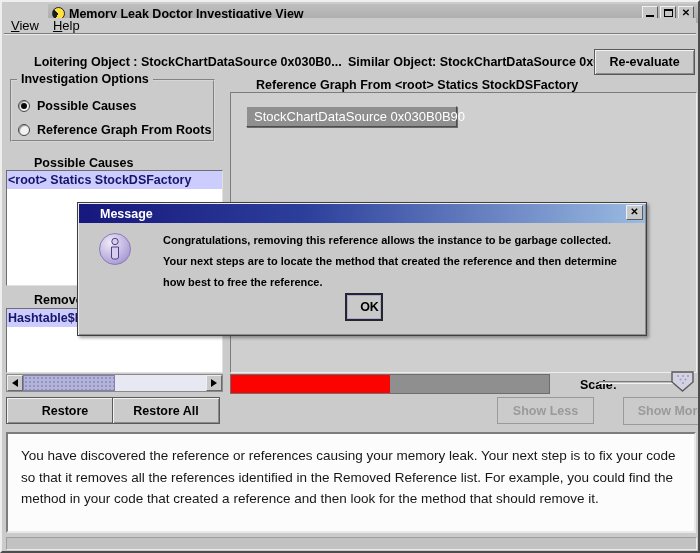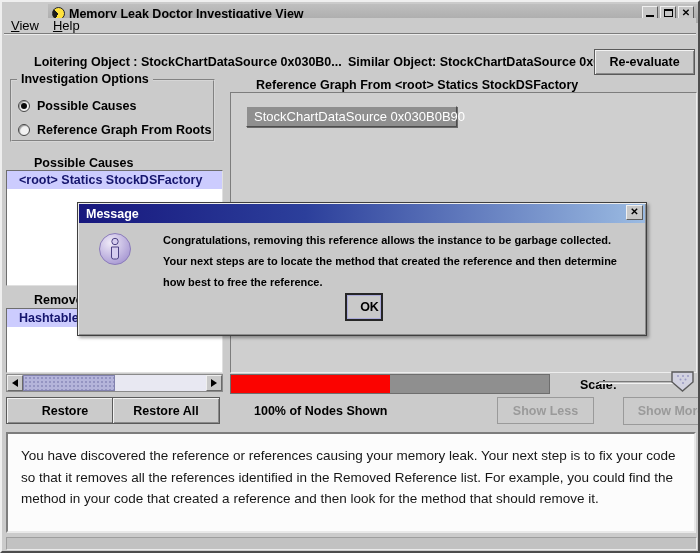--- a/index.html
+++ b/index.html
@@ -40,21 +40,21 @@
   .groupbox-title{position:absolute;top:-9px;left:5px;background:#cbcbcb;padding:0 4px;
                   font-size:12.5px;font-weight:bold;white-space:nowrap;}
   .radio-row{display:flex;align-items:center;gap:7px;height:16px;}
   .radio{width:12px;height:12px;border-radius:50%;border:1px solid #454545;background:#f2f2f2;
          position:relative;flex:0 0 auto;box-shadow:inset 1px 1px 1px #9b9b9b;}
   .radio.sel::after{content:"";position:absolute;left:2px;top:2px;width:6px;height:6px;border-radius:50%;background:#0a0a0a;}
   .radio-label{font-size:12.5px;font-weight:bold;white-space:nowrap;}
 
   
   .listbox{background:#ffffff;border:1px solid;border-color:#6e6e6e #e0e0e0 #e0e0e0 #6e6e6e;}
-  .list-item{height:18px;line-height:18px;padding-left:12px;font-size:12.5px;font-weight:bold;
+  .list-item{height:18px;line-height:18px;padding-left:1px;font-size:12.5px;font-weight:bold;
              background:#ccccfe;color:#15156d;white-space:nowrap;overflow:hidden;}
 
   
   .hscroll{left:4px;top:372px;width:217px;height:18px;background:#e8e8f2;border:1px solid #8a8a8a;}
   .scroll-arrow{position:absolute;top:0;width:16px;height:16px;background:#c9c9c9;
                 border:1px solid;border-color:#efefef #6a6a6a #6a6a6a #efefef;
                 display:flex;align-items:center;justify-content:center;}
   .tri-left{width:0;height:0;border-top:4px solid transparent;border-bottom:4px solid transparent;border-right:6px solid #000;}
   .tri-right{width:0;height:0;border-top:4px solid transparent;border-bottom:4px solid transparent;border-left:6px solid #000;}
   .scroll-thumb{position:absolute;left:16px;top:0;width:92px;height:16px;background:#b4b4da;
@@ -79,21 +79,21 @@
               border:2px solid;border-color:#7d7d7d #e9e9e9 #e9e9e9 #7d7d7d;
               padding:11px 14px 0 13px;font-size:13.5px;line-height:1.6;color:#161616;}
   .status-strip{left:4px;top:535px;width:691px;height:13px;background:#c2c2c2;
                 border:1px solid;border-color:#9e9e9e #ebebeb #ebebeb #9e9e9e;}
 
   
   .dialog{left:75px;top:200px;width:570px;height:134px;background:#c9c9c9;border:1px solid #3f3f3f;
           box-shadow:inset 1px 1px 0 #ececec,inset -1px -1px 0 #8d8d8d,2px 2px 3px rgba(0,0,0,.35);z-index:10;}
   .dialog-titlebar{position:absolute;left:1px;top:1px;right:1px;height:19px;
                    background:linear-gradient(90deg,#17177d 0%,#2c3f9b 40%,#9bbbe2 100%);
-                   color:#fff;font-size:12.5px;font-weight:bold;display:flex;align-items:center;padding-left:7px;}
+                   color:#fff;font-size:12.5px;font-weight:bold;display:flex;align-items:center;padding-left:21px;}
   .dialog-close{position:absolute;right:3px;top:2px;width:17px;height:15px;background:#c9c9c9;
                 border:1px solid;border-color:#f0f0f0 #5c5c5c #5c5c5c #f0f0f0;}
   .dialog-line{font-size:11px;font-weight:bold;line-height:21px;white-space:nowrap;color:#000;}
   .btn-ok{position:absolute;left:267px;top:90px;width:38px;height:28px;background:#c9c9c9;
           border:2px solid #262626;box-shadow:inset 0 0 0 1px #a9a9d7;
           font-size:12.5px;font-weight:bold;display:flex;align-items:center;justify-content:center;padding-left:11px;}
 </style>
 </head>
 <body>
 
@@ -177,21 +177,20 @@
         <circle cx="12" cy="5" r="1"></circle>
         <circle cx="17" cy="5" r="1"></circle>
       <circle cx="9.5" cy="8.5" r="1"></circle>
         <circle cx="14.5" cy="8.5" r="1"></circle>
       <circle cx="12" cy="12" r="1"></circle>
     </g>
   </svg>
 
   <div class="abs btn" style="left:4px;top:395px;width:118px;height:27px;">Restore</div>
   <div class="abs btn" style="left:110px;top:395px;width:108px;height:27px;">Restore All</div>
-  <div class="abs hdr-label" style="left:228px;top:402px;">100% of Nodes Shown</div>
   <div class="abs btn disabled" style="left:495px;top:395px;width:97px;height:27px;" aria-disabled="true">Show Less</div>
   <div class="abs btn disabled" style="left:621px;top:395px;width:96px;height:28px;" aria-disabled="true">Show More</div>
 
   <div class="abs help-panel">
     <span>You have discovered the reference or references causing your memory leak. Your next step is to fix your code so that it removes all the references identified in the Removed Reference list. For example, you could find the method in your code that created a reference and then look for the method that should remove it.</span>
   </div>
   <div class="abs status-strip"></div>
 
   <div class="abs dialog">
     <div class="dialog-titlebar">

